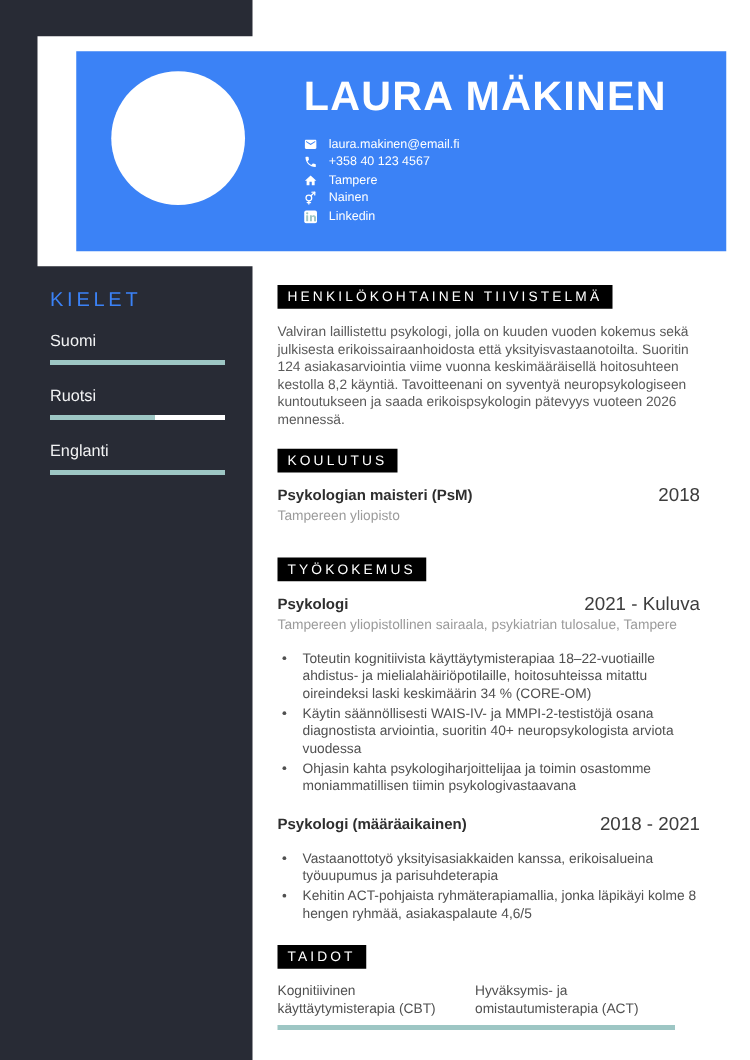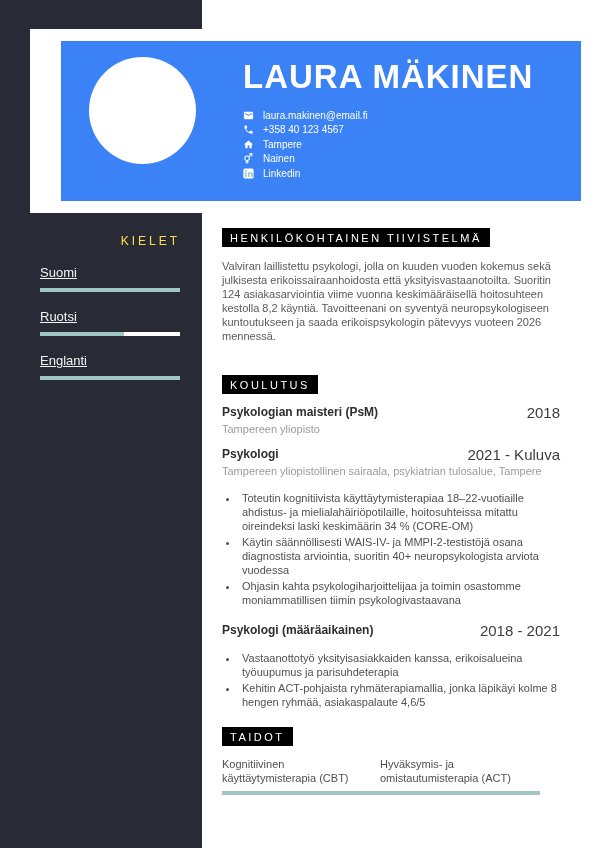--- a/index.html
+++ b/index.html
@@ -3,41 +3,41 @@
 <meta charset="utf-8">
 <style>
   * { box-sizing: border-box; }
   html, body { margin: 0; padding: 0; background: #ffffff; }
   body { font-family: "Liberation Sans", sans-serif; }
   .page { position: relative; width: 600px; height: 848px; background: #ffffff; overflow: hidden; }
 
   
   .sidebar { position: absolute; left: 0; top: 0; width: 202px; height: 848px; background: #282b35; }
   .languages { position: absolute; left: 40px; top: 234px; width: 140px; }
-  .side-title { color: #fde047; font-size: 12px; letter-spacing: 3px; line-height: 14px; text-align: right; }
+  .side-title { color: #3b82f6; font-size: 16px; letter-spacing: 3px; line-height: 14px; }
   .lang-item { margin-top: 17px; }
-  .lang-label { color: #f2f3f4; font-size: 13px; line-height: 15px; margin-top: 14px; text-decoration: underline; }
+  .lang-label { color: #f2f3f4; font-size: 13px; line-height: 15px; margin-top: 14px; }
   .lang-track { margin-top: 8px; height: 4px; background: #ffffff; width: 140px; }
   .lang-fill { height: 4px; background: #9dc6c4; }
 
   
   .header-frame { position: absolute; left: 30px; top: 29px; width: 540px; height: 184px; background: #ffffff; }
   .header-band { position: absolute; left: 10px; top: 12px; width: 520px; height: 160px; background: #3b82f6; margin-left: 21px; }
   .avatar { position: absolute; left: 28px; top: 16px; width: 107px; height: 107px; border-radius: 50%; background: #ffffff; }
   .header-text { position: absolute; left: 182px; top: 18px; width: 330px; }
   .name { color: #ffffff; font-size: 33px; font-weight: 600; letter-spacing: 1px; line-height: 36px; white-space: nowrap; }
   .contacts { margin-top: 13px; }
   .contact-row { display: flex; align-items: center; gap: 9px; color: #ffffff; font-size: 10px; height: 14px; margin-bottom: 0.5px; }
   .cicon { width: 11px; height: 11px; display: inline-flex; align-items: center; justify-content: center; flex: 0 0 11px; }
   .cicon svg { display: block; }
 
   
   .main { position: absolute; left: 222px; top: 228px; width: 338px; }
   .chip { display: inline-block; background: #000000; color: #ffffff; font-size: 11px; letter-spacing: 2.5px; line-height: 12px; padding: 4px 8px 3px 8px; }
-  .chip.edu { margin-top: 32px; }
+  .chip.edu { margin-top: 16px; }
   .chip.exp { margin-top: 26px; }
   .chip.skl { margin-top: 16px; }
   .summary { margin: 12px 0 0 0; color: #5a5a5a; font-size: 11px; line-height: 14px; }
   .entry { margin-top: 11px; }
   .entry + .entry { margin-top: 16px; }
   .entry-head { display: flex; justify-content: space-between; align-items: flex-start; }
   .entry-title { font-size: 12px; font-weight: bold; color: #2e2e2e; line-height: 15px; }
   .entry-date { font-size: 15px; color: #3d3d3d; line-height: 15px; white-space: nowrap; }
   .entry-sub { margin-top: 2px; color: #9b9b9b; font-size: 11px; line-height: 14px; }
   ul.bullets { margin: 13px 0 0 0; padding-left: 17px; color: #505050; font-size: 11px; line-height: 14px; }
@@ -143,20 +143,21 @@
     <div id="edu-list">
         <div class="entry">
     <div class="entry-head">
       <span class="entry-title degree">Psykologian maisteri (PsM)</span>
       <span class="entry-date">2018</span>
     </div>
     <div class="entry-sub school">Tampereen yliopisto</div>
   </div>
       </div>
 
+    <div class="chip exp">TYÖKOKEMUS</div>
     <div id="exp-list">
         <div class="entry">
     <div class="entry-head">
       <span class="entry-title role">Psykologi</span>
       <span class="entry-date">2021 - Kuluva</span>
     </div>
     <div class="entry-sub org">Tampereen yliopistollinen sairaala, psykiatrian tulosalue, Tampere</div>
     <ul class="bullets">
             <li>Toteutin kognitiivista käyttäytymisterapiaa 18–22-vuotiaille ahdistus- ja mielialahäiriöpotilaille, hoitosuhteissa mitattu oireindeksi laski keskimäärin 34 % (CORE-OM)</li>
             <li>Käytin säännöllisesti WAIS-IV- ja MMPI-2-testistöjä osana diagnostista arviointia, suoritin 40+ neuropsykologista arviota vuodessa</li>

